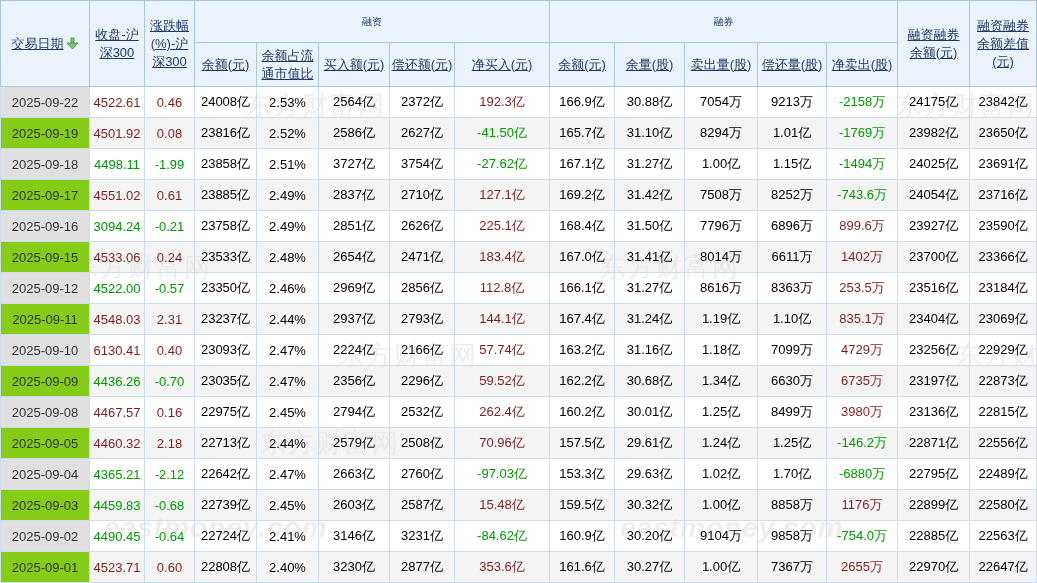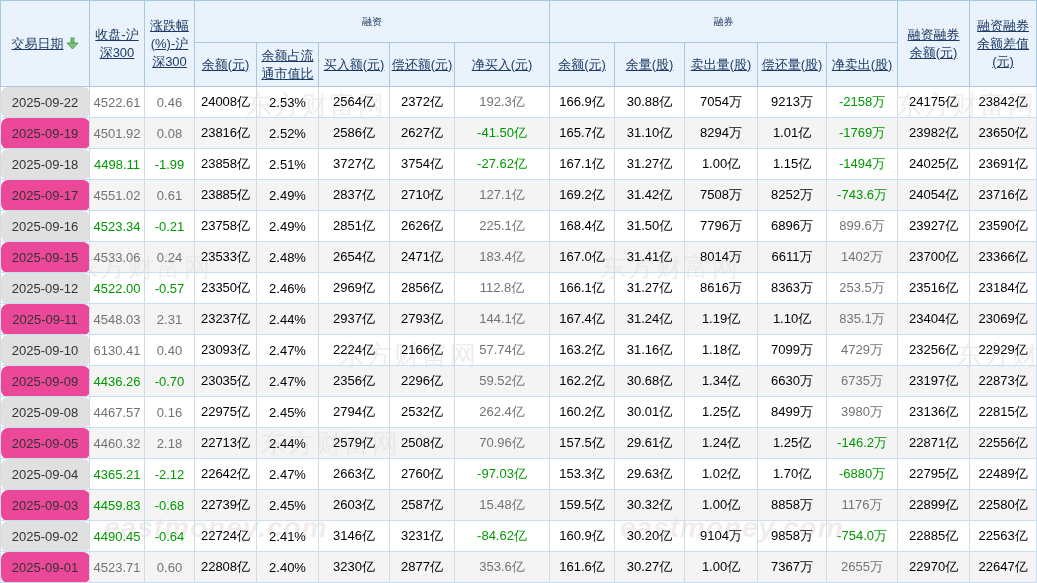--- a/index.html
+++ b/index.html
@@ -31,23 +31,23 @@
     font-size:13px;
     text-align:center;vertical-align:middle;
     height:30px;
     color:#000000;
     background:#ffffff;
     white-space:nowrap;
     overflow:hidden;
     padding:0;
   }
   tr.even td{background:#f4f4f4;}
-  td.c-date{background:#e0e0e0;color:#333333;border-radius:7px;}
-  tr.even td.c-date{background:#ec4899;}
-  .up{color:#737373;}
+  td.c-date{background:#e0e0e0;color:#333333;}
+  tr.even td.c-date{background:#84cc16;}
+  .up{color:#7f1d1d;}
   .down{color:#009900;}
   .sort-arrow{display:inline-block;vertical-align:-2px;margin-left:2px;}
   
   .wm-layer{
     position:absolute;left:8px;top:0;width:1037px;height:583px;
     z-index:2;pointer-events:none;mix-blend-mode:darken;
   }
   .wm{
     position:absolute;
     color:#e2e2e2;
@@ -182,21 +182,21 @@
         <td>169.2亿</td>
         <td>31.42亿</td>
         <td>7508万</td>
         <td>8252万</td>
         <td class="down">-743.6万</td>
         <td>24054亿</td>
         <td>23716亿</td>
       </tr>
       <tr class="odd">
         <td class="c-date">2025-09-16</td>
-        <td class="down">4523.34</td>
+        <td class="down">3094.24</td>
         <td class="down">-0.21</td>
         <td>23758亿</td>
         <td>2.49%</td>
         <td>2851亿</td>
         <td>2626亿</td>
         <td class="up">225.1亿</td>
         <td>168.4亿</td>
         <td>31.50亿</td>
         <td>7796万</td>
         <td>6896万</td>

